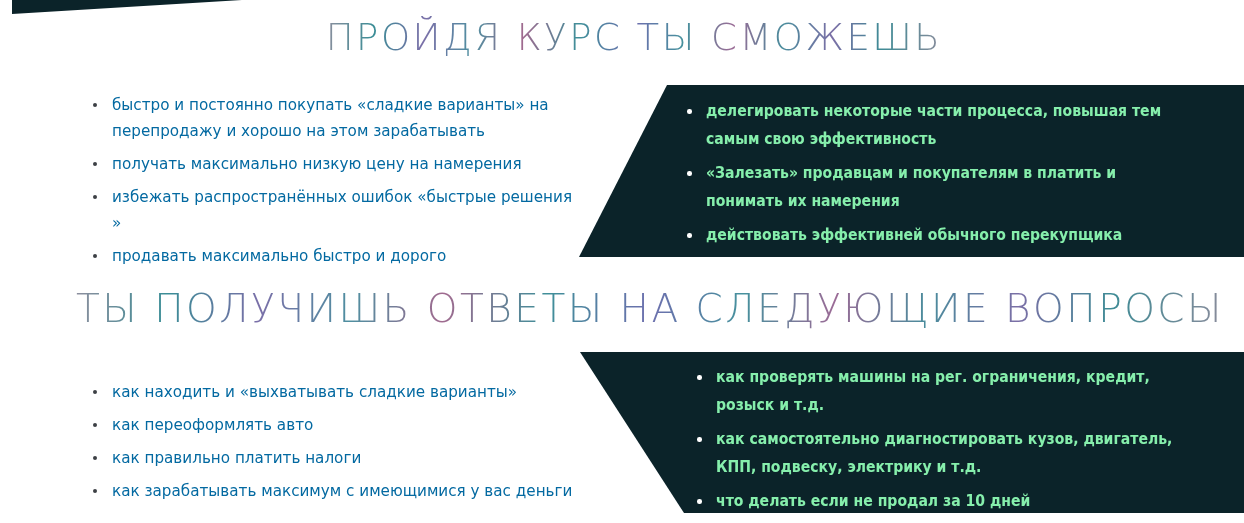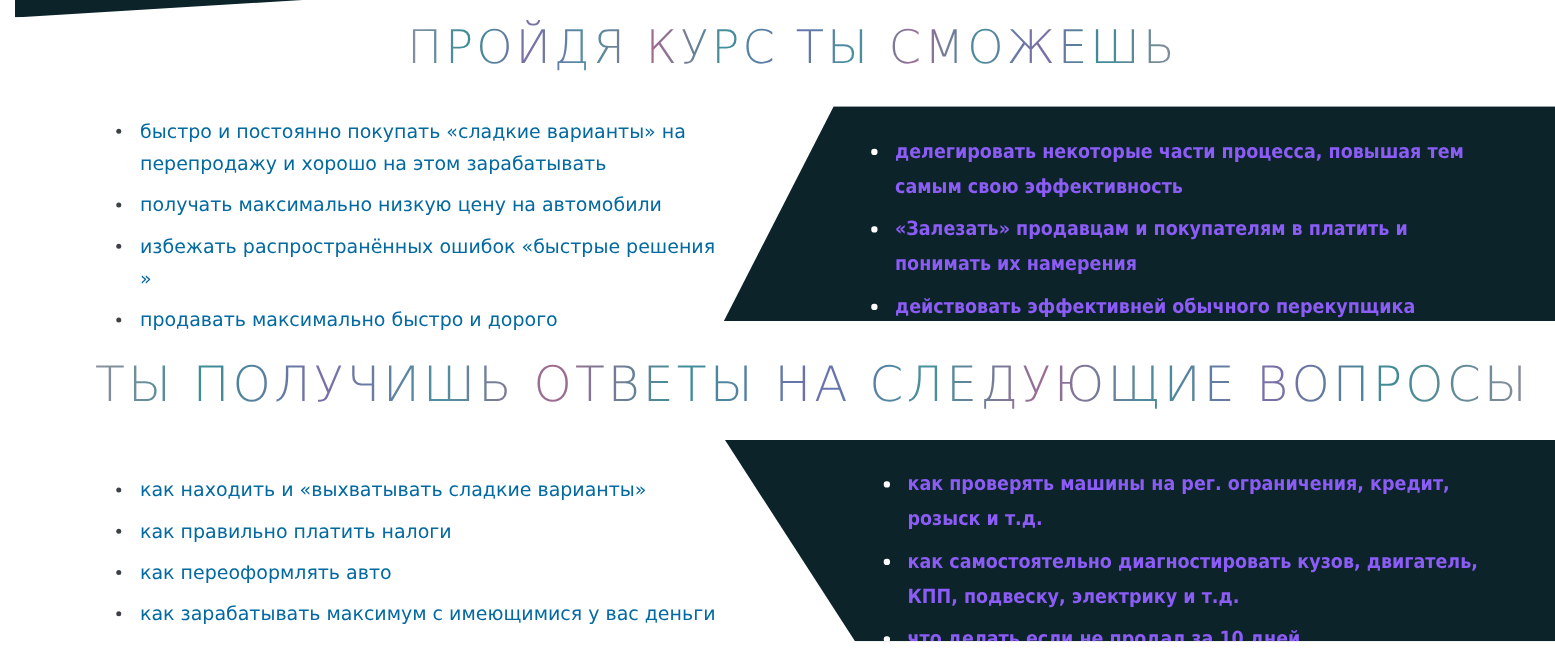--- a/index.html
+++ b/index.html
@@ -140,26 +140,26 @@
     top: 352px;
     width: 684px;
     height: 204px;
     clip-path: polygon(8px 0, 684px 0, 684px 161px, 112px 161px);
     -webkit-clip-path: polygon(8px 0, 684px 0, 684px 161px, 112px 161px);
   }
 
   .dark-list {
     position: absolute;
     list-style: none;
-    margin: 10px;
+    margin: 0;
     padding: 0;
     font-family: "DejaVu Sans Condensed", "DejaVu Sans", "Liberation Sans", sans-serif;
     font-weight: bold;
     font-size: 15.6px;
-    color: #8b5cf6;
+    color: #86efac;
     font-stretch: condensed;
   }
   .dark-list li {
     position: relative;
     padding-left: 22px;
     margin: 0 0 6px 0;
     line-height: 28px;
   }
   .dark-list li::before {
     content: "";
@@ -187,39 +187,39 @@
 <body>
 
 <div class="stage">
 
   <div class="corner-wedge"></div>
 
   <div class="heading" id="heading-1"><span class="glyphs">ПРОЙДЯ КУРС ТЫ СМОЖЕШЬ</span></div>
 
   <ul class="light-list" id="list-benefits">
     <li>быстро и постоянно покупать «сладкие варианты» на перепродажу и хорошо на этом зарабатывать</li>
-    <li>получать максимально низкую цену на автомобили</li>
+    <li>получать максимально низкую цену на намерения</li>
     <li>избежать распространённых ошибок «быстрые решения »</li>
     <li>продавать максимально быстро и дорого</li>
   </ul>
 
   <div class="dark-panel" id="panel-abilities">
     <ul class="dark-list">
       <li>делегировать некоторые части процесса, повышая тем самым свою эффективность</li>
       <li>«Залезать» продавцам и покупателям в платить и понимать их намерения</li>
       <li>действовать эффективней обычного перекупщика</li>
     </ul>
   </div>
 
   <div class="heading" id="heading-2"><span class="glyphs">ТЫ ПОЛУЧИШЬ ОТВЕТЫ НА СЛЕДУЮЩИЕ ВОПРОСЫ</span></div>
 
   <ul class="light-list" id="list-questions">
     <li>как находить и «выхватывать сладкие варианты»</li>
+    <li>как переоформлять авто</li>
     <li>как правильно платить налоги</li>
-    <li>как переоформлять авто</li>
     <li>как зарабатывать максимум с имеющимися у вас деньги</li>
   </ul>
 
   <div class="dark-panel" id="panel-answers">
     <ul class="dark-list">
       <li>как проверять машины на рег. ограничения, кредит, розыск и т.д.</li>
       <li>как самостоятельно диагностировать кузов, двигатель, КПП, подвеску, электрику и т.д.</li>
       <li>что делать если не продал за 10 дней</li>
     </ul>
   </div>

